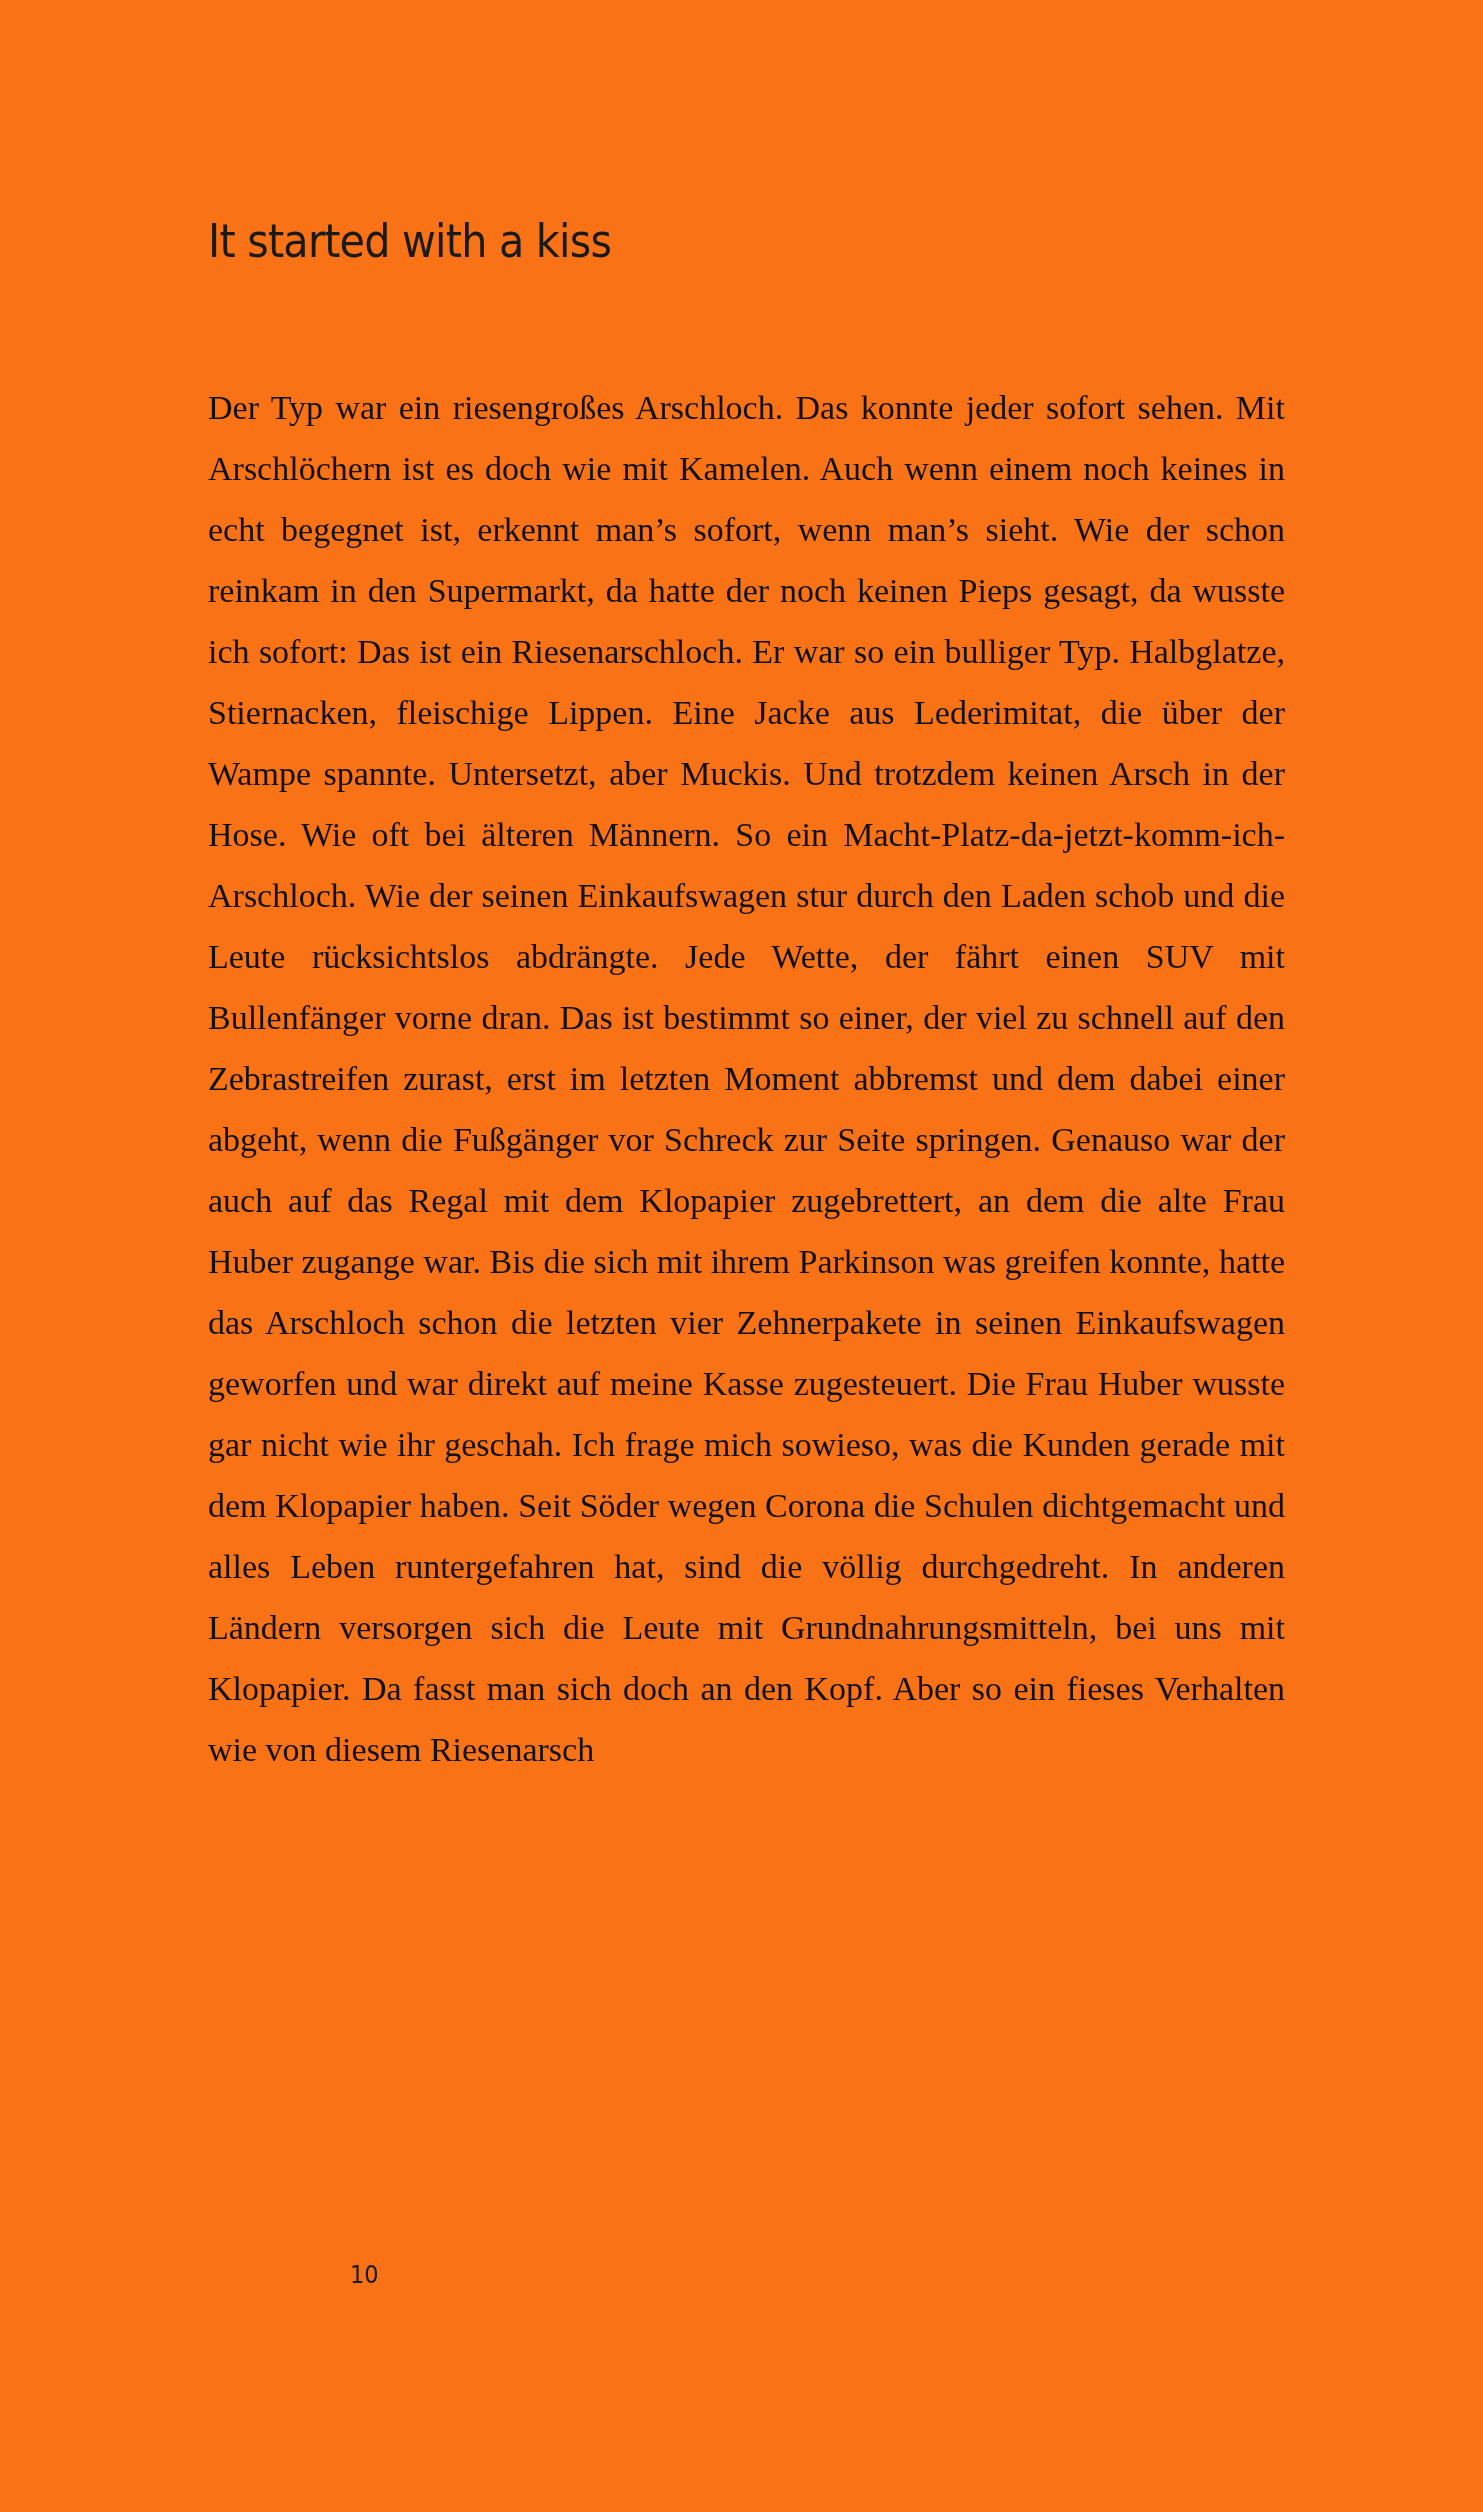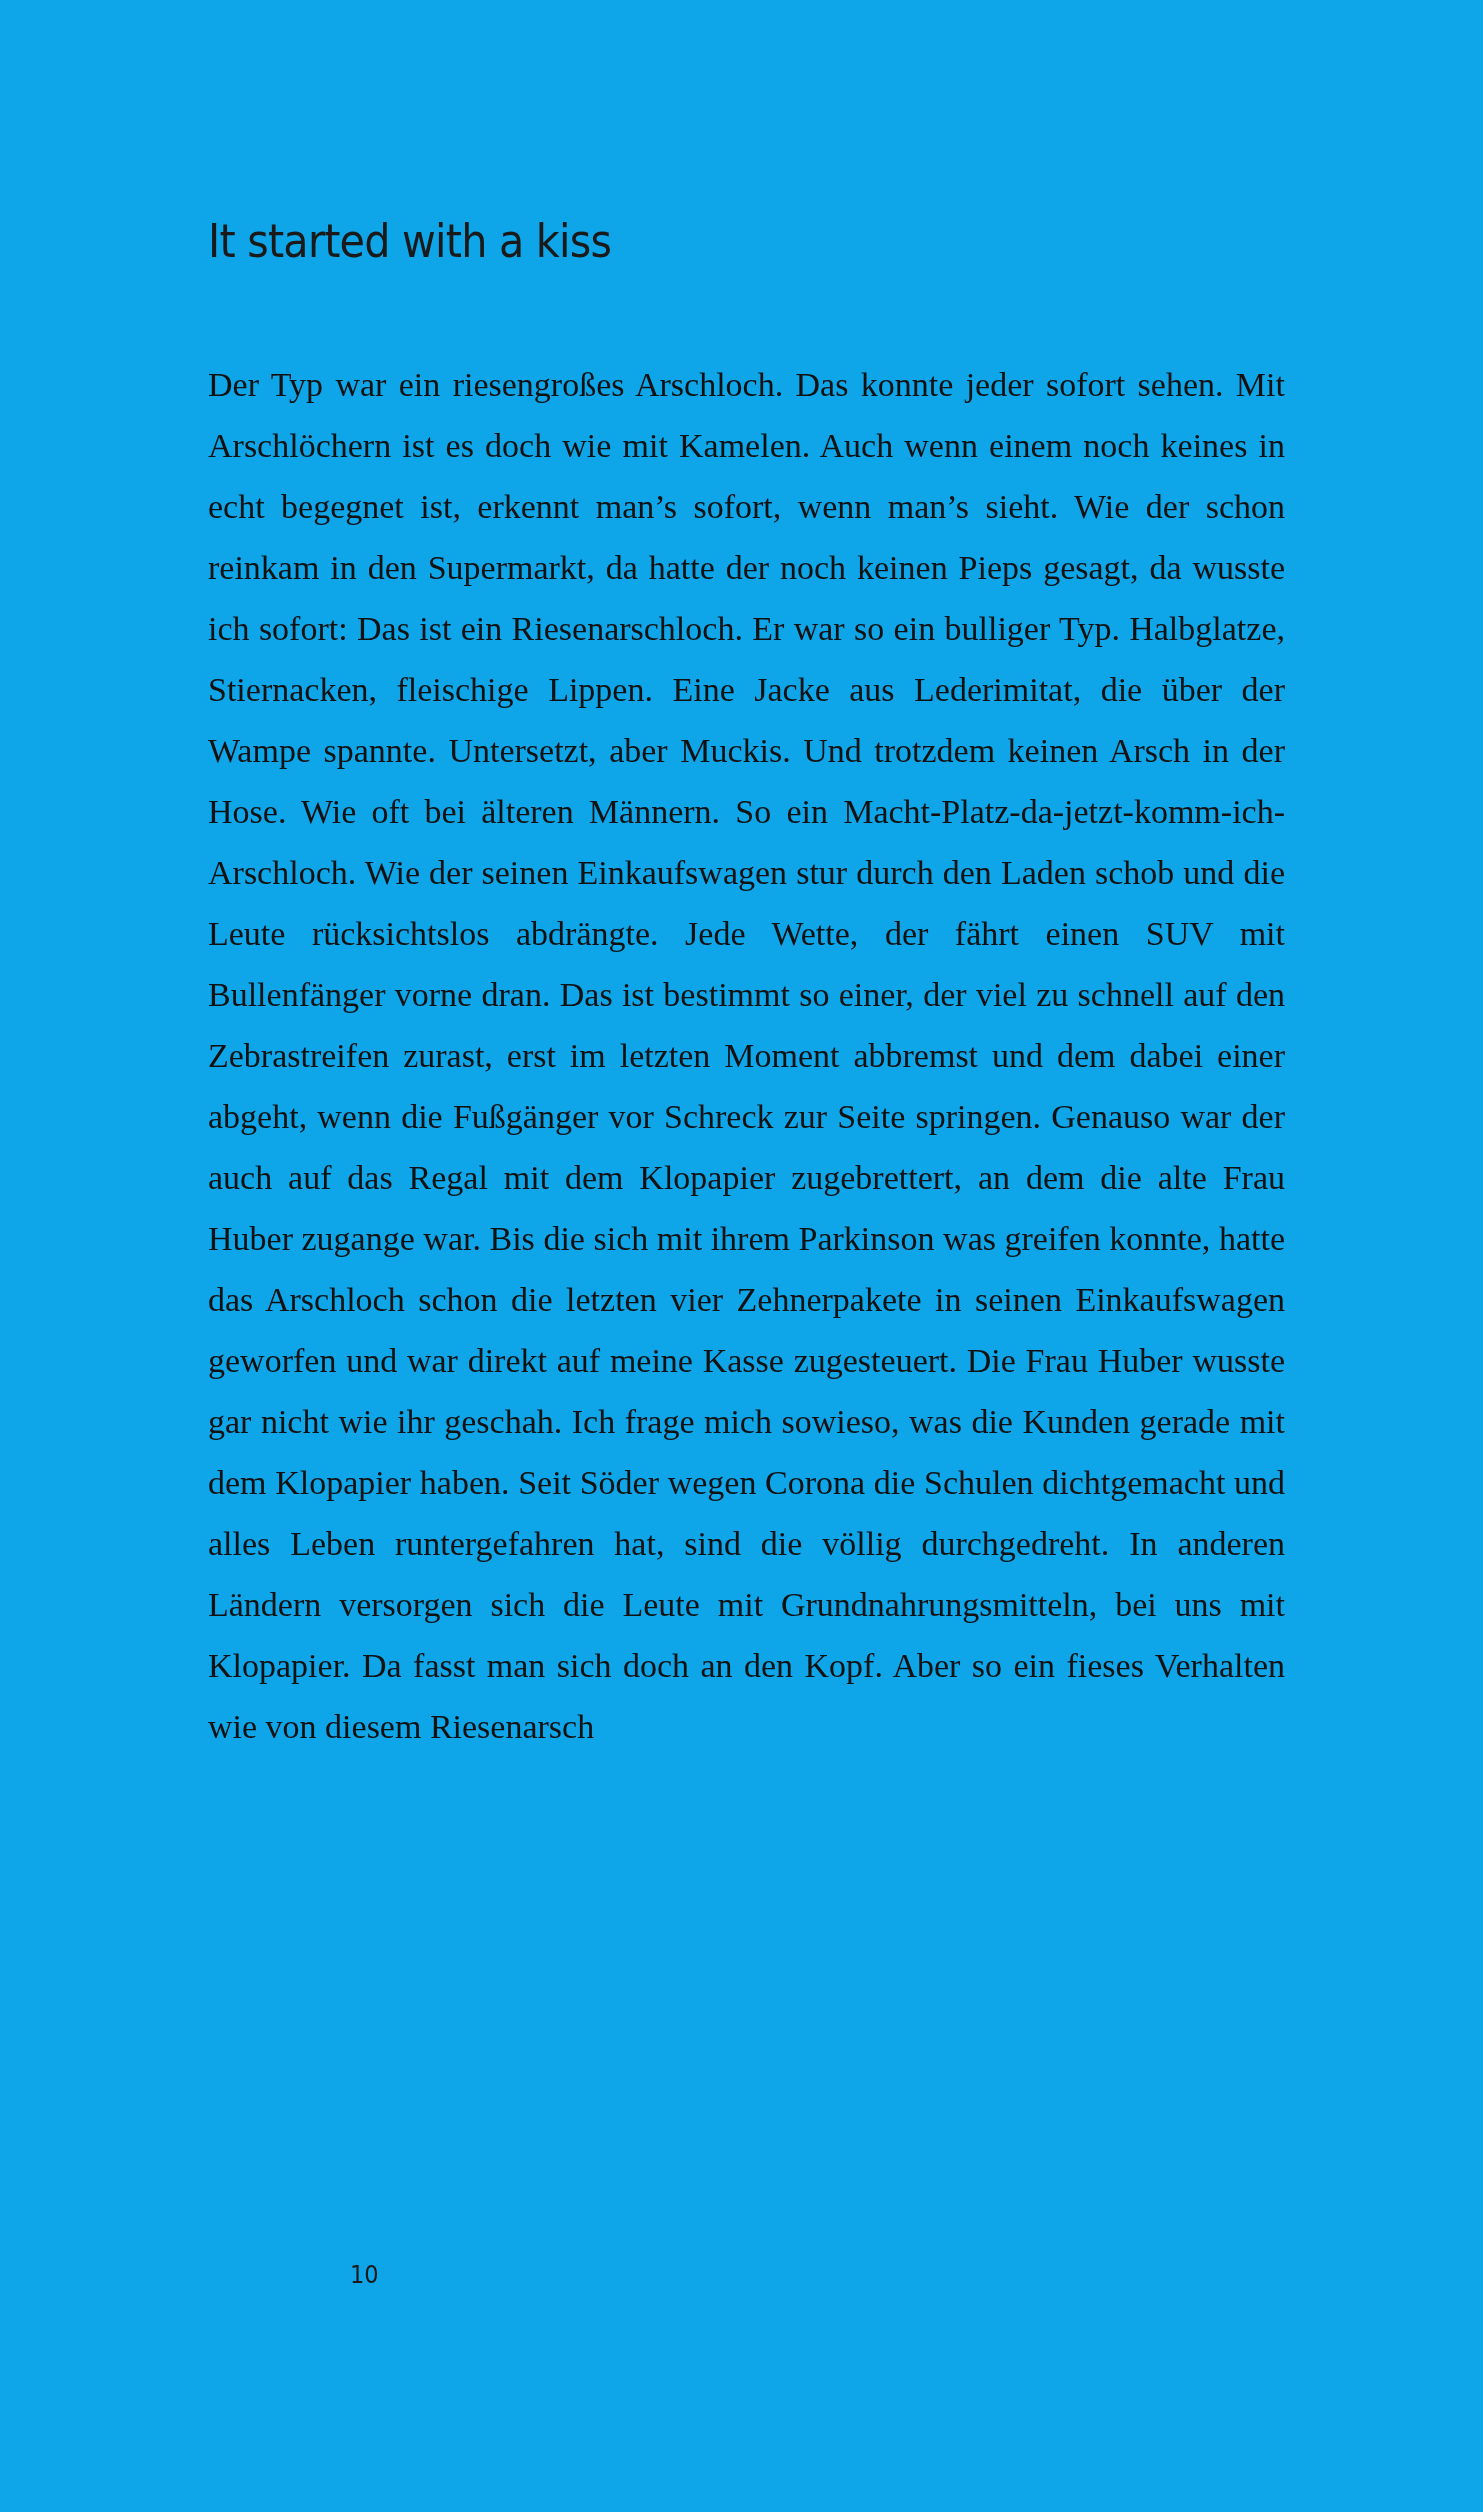--- a/index.html
+++ b/index.html
@@ -14,40 +14,40 @@
     font-family: "Liberation Serif", serif;
     color: #111111;
     overflow: hidden;
   }
   .page {
     position: absolute;
     top: 0;
     left: 0;
     width: 1484px;
     height: 2512px;
-    background: #0ea5e9;
+    background: #f97316;
   }
   .chapter-title {
     position: absolute;
     left: 208px;
     top: 182px;
     width: 1113px;
     font-family: "DejaVu Sans", sans-serif;
     font-weight: 400;
     font-size: 47px;
     letter-spacing: -0.9px;
     color: #1a1a1a;
     transform: scaleX(0.88);
     transform-origin: left center;
     white-space: nowrap;
   }
   .body-text {
     position: absolute;
     left: 208px;
-    top: 354px;
+    top: 377px;
     width: 1077px;
     font-family: "Liberation Serif", serif;
     font-size: 34px;
     line-height: 61px;
     text-align: justify;
     text-justify: inter-word;
     color: #111111;
     hyphens: manual;
   }
   .body-text p {

